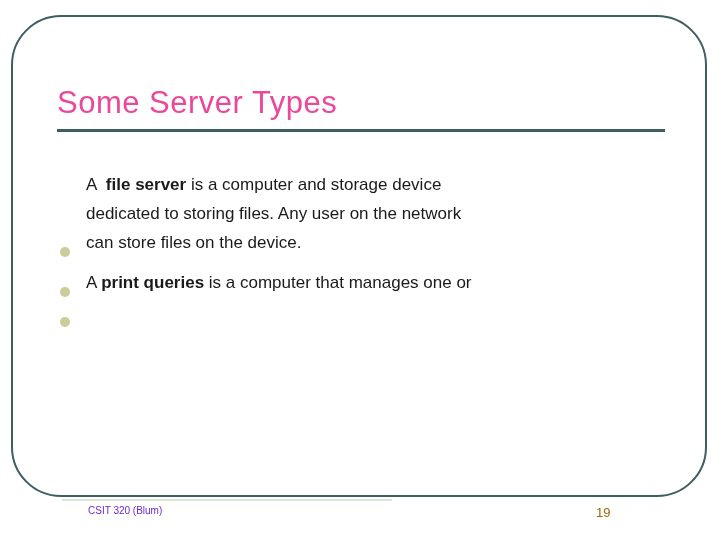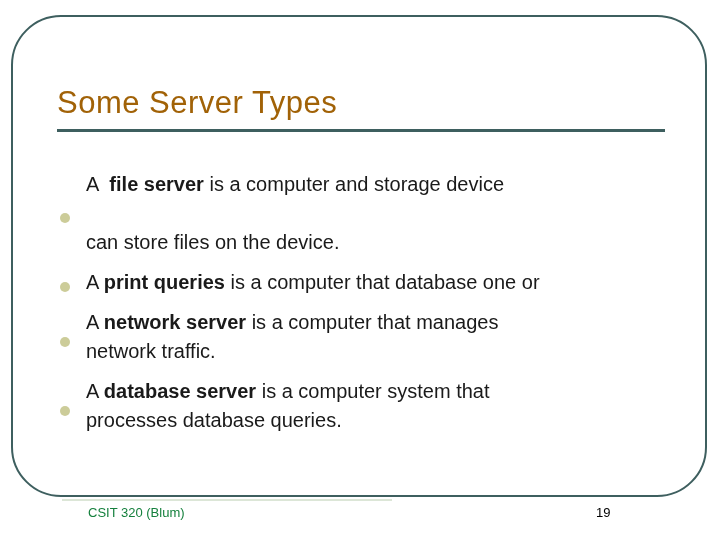--- a/index.html
+++ b/index.html
@@ -38,41 +38,41 @@
   }
   .title {
     position: absolute;
     left: 57px;
     top: 86px;
     margin: 0;
     font-size: 31px;
     font-weight: 400;
     letter-spacing: 0.5px;
     line-height: 1.1;
-    color: #a16207;
+    color: #ec4899;
   }
   .title-rule {
     position: absolute;
     left: 57px;
     top: 129px;
     width: 608px;
     height: 3px;
     background: #3E5F5F;
   }
   .bullets {
     position: absolute;
     left: 57px;
     top: 170px;
     width: 600px;
   }
   .bullet {
     display: flex;
-    align-items: center;
+    align-items: flex-end;
     margin: 0 0 11px 0;
-    font-size: 20px;
+    font-size: 17px;
     line-height: 29px;
     color: #1A1A1A;
   }
   .dot {
     flex: 0 0 10px;
     width: 10px;
     height: 10px;
     border-radius: 50%;
     background: #CCCC99;
     margin: 9px 16px 0 3px;
@@ -80,55 +80,50 @@
   .btext {
     white-space: pre-wrap;
   }
   .btext b {
     font-weight: bold;
   }
   .footer {
     position: absolute;
     left: 88px;
     top: 505px;
-    font-size: 13px;
-    color: #15803d;
+    font-size: 10px;
+    color: #6d28d9;
   }
   .page-number {
     position: absolute;
     left: 596px;
     top: 505px;
     font-size: 13px;
-    color: #000000;
+    color: #a16207;
   }
 </style>
 </head>
 <body>
 
 <div class="slide">
   <div class="frame"></div>
   <div class="frame-shadow"></div>
 
   <h1 class="title">Some Server Types</h1>
   <div class="title-rule"></div>
 
   <div class="bullets" id="bullets">
       <div class="bullet">
         <span class="dot"></span>
-        <span class="btext"><span>A  </span><b>file server</b><span> is a computer and storage device</span><br><br><span>can store files on the device.</span></span>
+        <span class="btext"><span>A  </span><b>file server</b><span> is a computer and storage device</span><br><span>dedicated to storing files. Any user on the network</span><br><span>can store files on the device.</span></span>
       </div>
       <div class="bullet">
         <span class="dot"></span>
-        <span class="btext"><span>A </span><b>print queries</b><span> is a computer that database one or</span><br></span>
+        <span class="btext"><span>A </span><b>print queries</b><span> is a computer that manages one or</span><br></span>
       </div>
       <div class="bullet">
         <span class="dot"></span>
-        <span class="btext"><span>A </span><b>network server</b><span> is a computer that manages</span><br><span>network traffic.</span></span>
-      </div>
-      <div class="bullet">
-        <span class="dot"></span>
-        <span class="btext"><span>A </span><b>database server</b><span> is a computer system that</span><br><span>processes database queries.</span></span>
       </div>
     </div>
 
   <div class="footer">CSIT 320 (Blum)</div>
   <div class="page-number">19</div>
 </div>
 
 </body></html>

